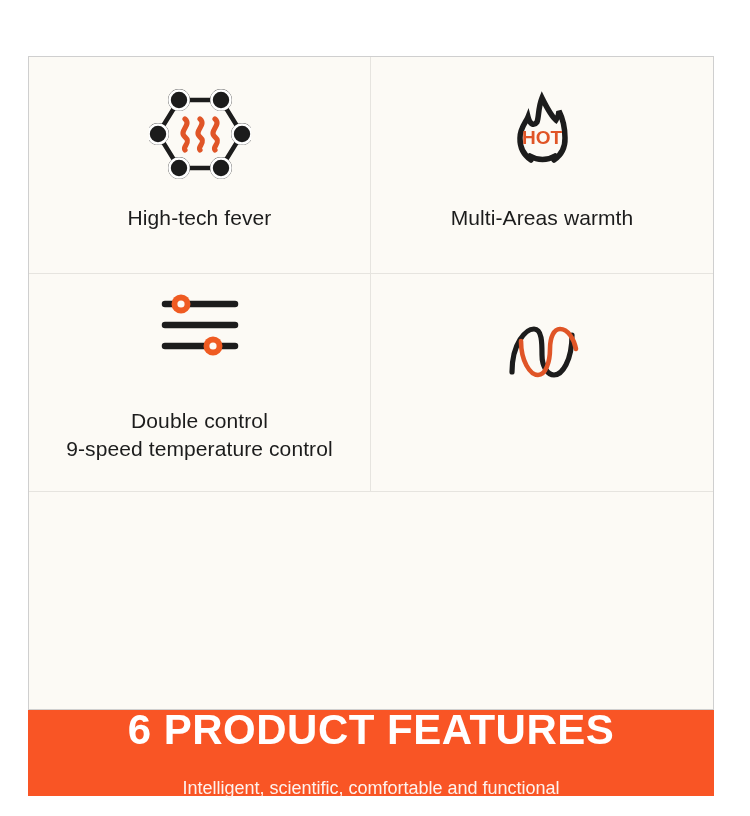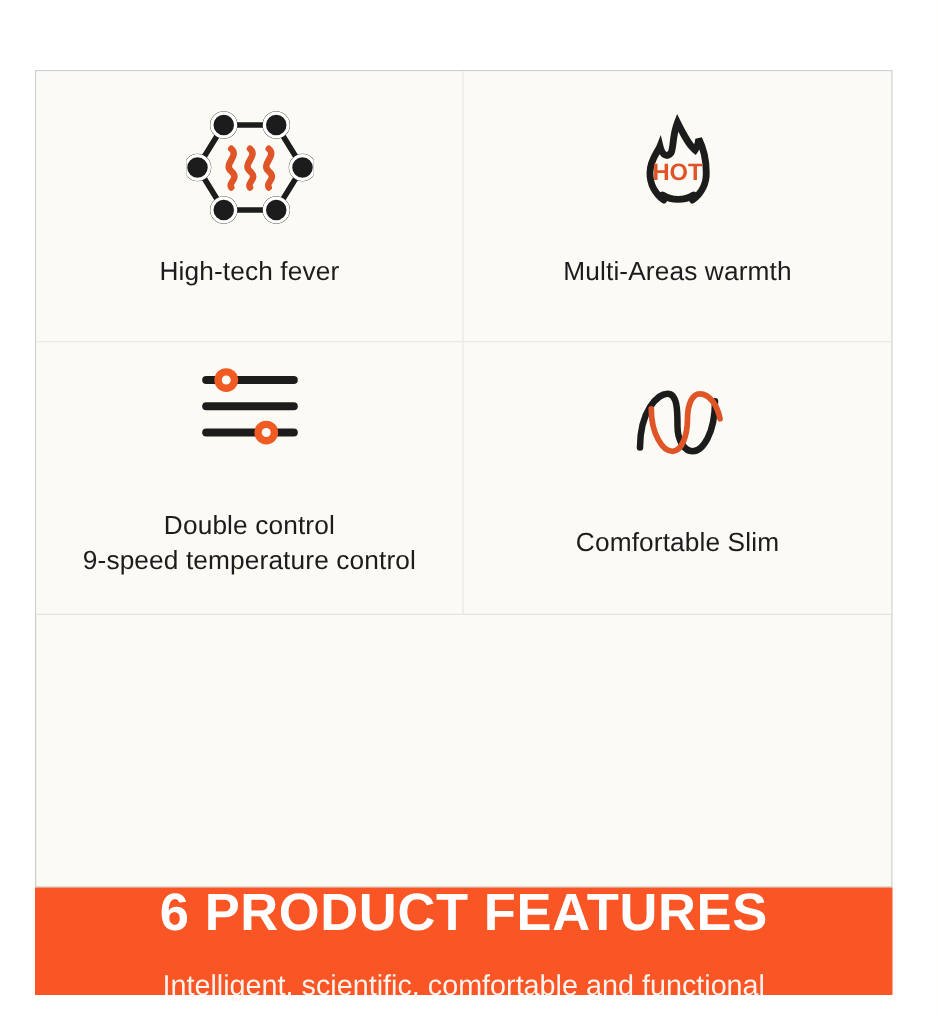--- a/index.html
+++ b/index.html
@@ -86,21 +86,21 @@
   .banner-title {
     font-size: 42px;
     font-weight: bold;
     color: #ffffff;
     letter-spacing: 0.5px;
     line-height: 48px;
     white-space: nowrap;
   }
 
   .banner-subtitle {
-    font-size: 23px;
+    font-size: 18px;
     color: #fdf3ef;
     line-height: 24px;
     margin-top: 2px;
     white-space: nowrap;
   }
 </style>
 </head>
 <body>
 
 <div class="page">
@@ -177,21 +177,20 @@
 
     <div class="feature-cell">
       <div class="feature-icon">
         <svg width="92" height="70" viewBox="0 0 92 70" fill="none">
           <path d="M16 55 C16 26, 30 12, 38 12 C46 12, 46 26, 46 38
                    C46 50, 52 58, 58 58 C66 58, 76 44, 76 18" stroke="#1c1c1c" stroke-width="5.2" fill="none" stroke-linecap="round"></path>
           <path d="M25 24 C25 44, 34 58, 42 58 C50 58, 54 44, 54 32
                    C54 20, 58 12, 64 12 C72 12, 78 22, 80 32" stroke="#e05527" stroke-width="4.6" fill="none" stroke-linecap="round"></path>
         </svg>
       </div>
-      <div class="feature-label">Comfortable Slim</div>
     </div>
 
   </div>
 
   <div class="banner">
     <div class="banner-title">6 PRODUCT FEATURES</div>
     <div class="banner-subtitle">Intelligent, scientific, comfortable and functional</div>
   </div>
 
 </div>

